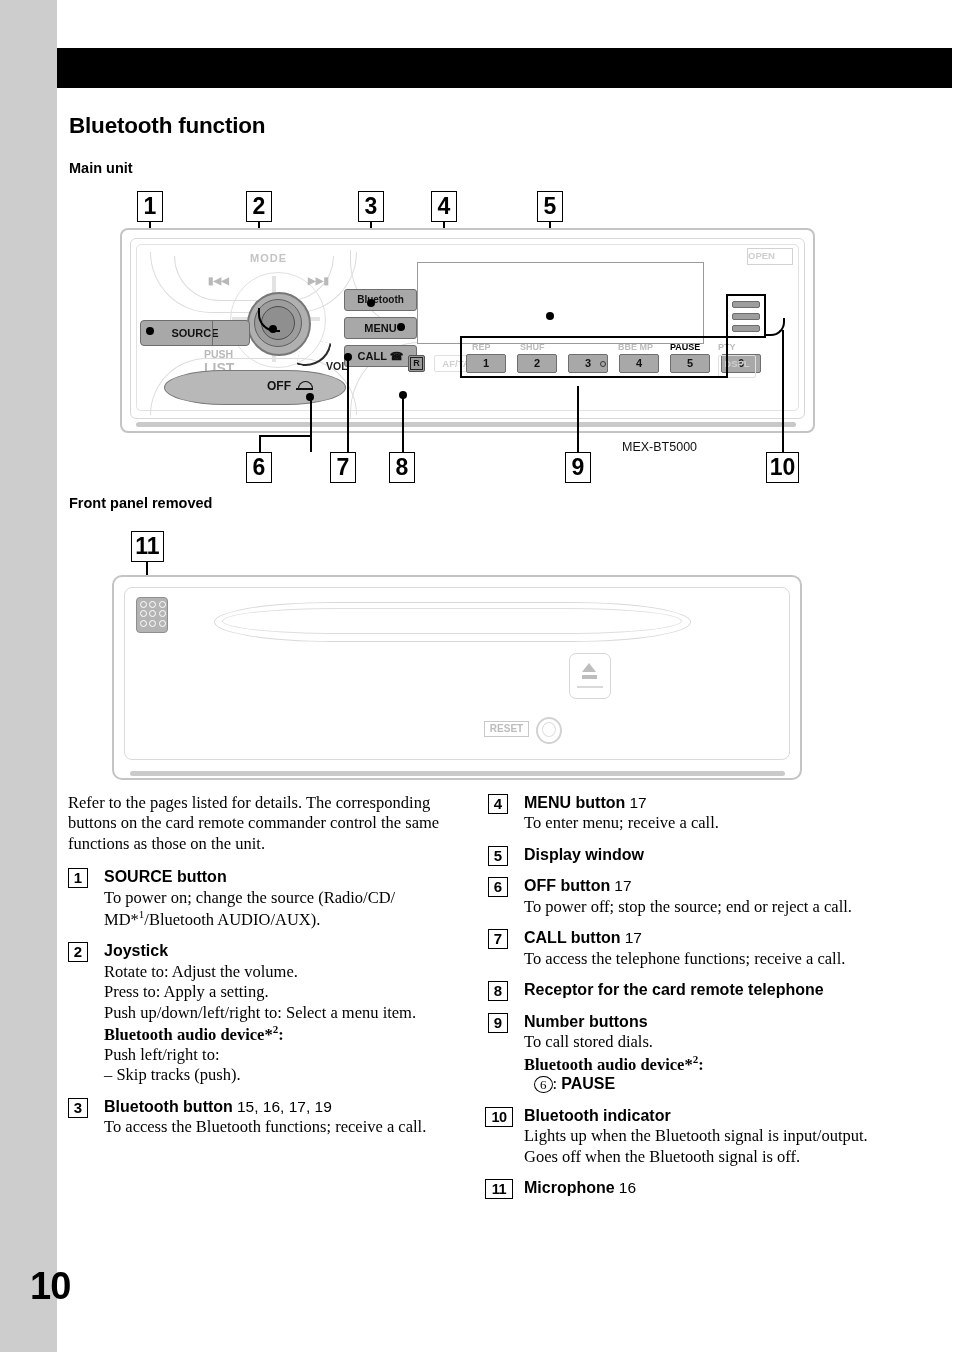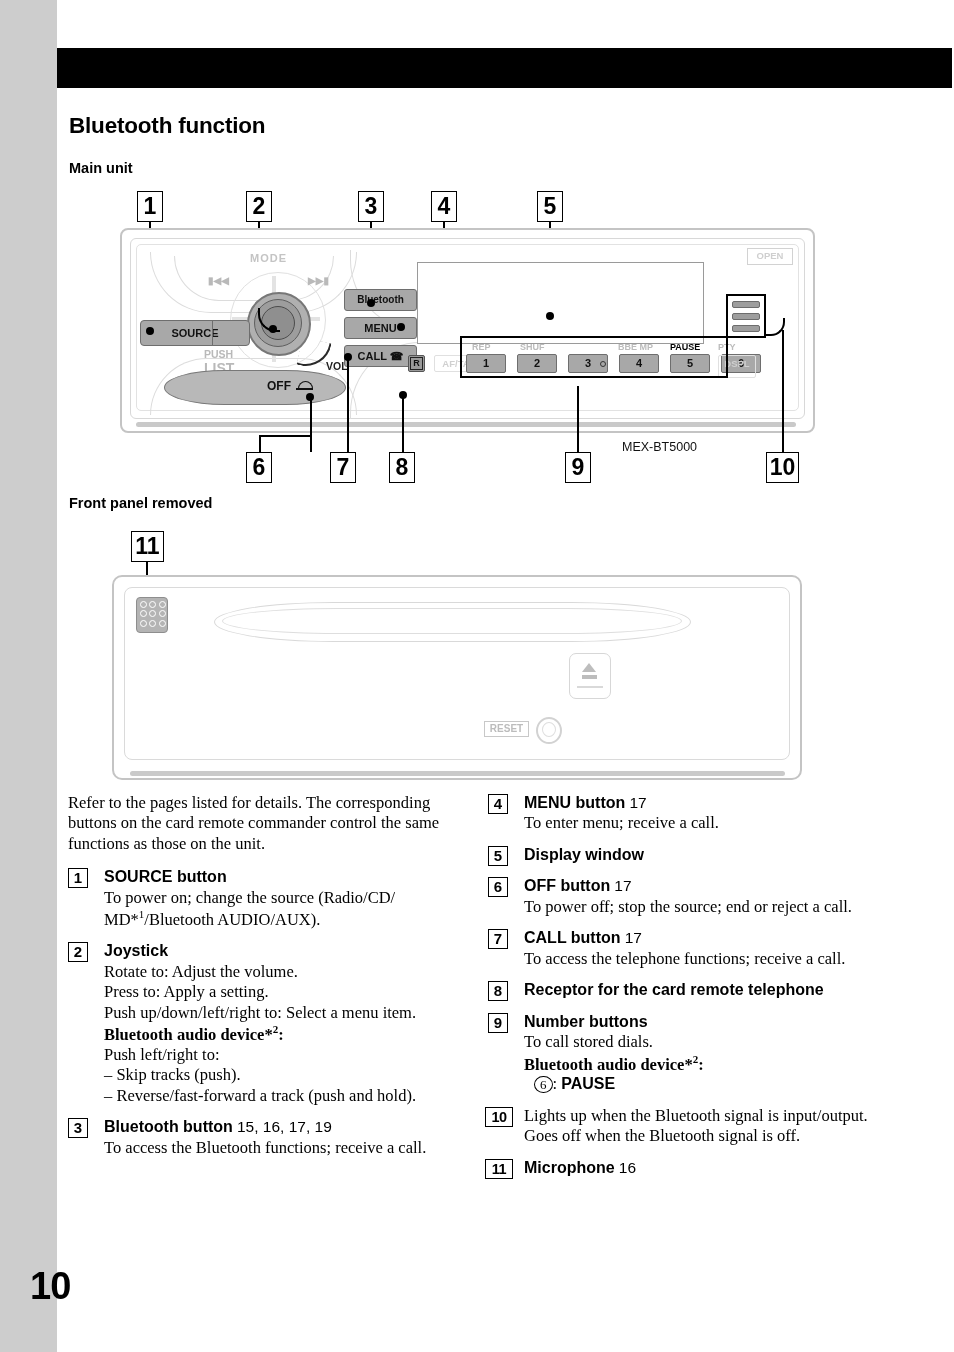--- a/index.html
+++ b/index.html
@@ -44,21 +44,21 @@
 
   .jring{position:absolute;border-radius:50%;}
   .modetxt{position:absolute;font-family:"Liberation Sans",sans-serif;color:#c4c4c4;font-weight:bold;}
 
   .lbl{position:absolute;font-family:"Liberation Sans",sans-serif;color:#b9b9b9;font-weight:bold;}
   .lbl.dark{color:#8d8d8d;}
 
   .dispwin{position:absolute;left:295px;top:32px;width:285px;height:80px;
            border:1.8px solid #9a9a9a;background:#fff;}
   .openbox{position:absolute;left:625px;top:18px;width:44px;height:15px;border:1.2px solid #d2d2d2;
-           font-family:"Liberation Sans",sans-serif;font-size:9.5px;color:#cfcfcf;text-align:center;
+           font-family:"Liberation Sans",sans-serif;font-size:9.5px;color:#cfcfcf;text-align:left;
            line-height:13px;font-weight:bold;}
   .pbtn{position:absolute;width:40px;height:19px;background:#a8a8a8;border:1.3px solid #6e6e6e;
         border-radius:2px;font-family:"Liberation Sans",sans-serif;font-weight:bold;font-size:11px;
         color:#111;text-align:center;line-height:17px;box-sizing:border-box;}
   .plbl{position:absolute;font-family:"Liberation Sans",sans-serif;font-weight:bold;font-size:9px;color:#bcbcbc;}
   .plbl.pause{color:#000;}
   .ghostbtn{position:absolute;border:1.2px solid #e0e0e0;border-radius:2px;
         font-family:"Liberation Sans",sans-serif;font-weight:bold;font-size:9.5px;color:#d0d0d0;
         text-align:center;box-sizing:border-box;}
   .rbtn{position:absolute;left:286px;top:125px;width:17px;height:17px;background:#9a9a9a;
@@ -296,21 +296,20 @@
 
   <div class="entry">
     <span class="nb">2</span>
     <div><span class="etitle">Joystick</span></div>
     <div class="ebody">Rotate to: Adjust the volume.</div>
     <div class="ebody">Press to: Apply a setting.</div>
     <div class="ebody">Push up/down/left/right to: Select a menu item.</div>
     <div class="ebody ebold">Bluetooth audio device*<span class="sup">2</span>:</div>
     <div class="ebody">Push left/right to:</div>
     <span class="ebody dash">– Skip tracks (push).</span>
-    <span class="ebody dash">– Reverse/fast-forward a track (push and hold).</span>
   </div>
 
   <div class="entry">
     <span class="nb">3</span>
     <div>
       <span class="etitle">Bluetooth button</span>
       <span class="epage">15, 16, 17, 19</span>
     </div>
     <div class="ebody">To access the Bluetooth functions; receive a call.</div>
   </div>
@@ -359,20 +358,21 @@
     <div><span class="etitle">Number buttons</span></div>
     <div class="ebody">To call stored dials.</div>
     <div class="ebody ebold">Bluetooth audio device*<span class="sup">2</span>:</div>
     <div style="padding-left:10px;">
       <span class="circ6">6</span><span class="ebody">: </span><span class="etitle">PAUSE</span>
     </div>
   </div>
 
   <div class="entry">
     <span class="nb w">10</span>
+    <div><span class="etitle">Bluetooth indicator</span></div>
     <div class="ebody">Lights up when the Bluetooth signal is input/output. Goes off when the Bluetooth signal is off.</div>
   </div>
 
   <div class="entry">
     <span class="nb w">11</span>
     <div>
       <span class="etitle">Microphone</span>
       <span class="epage">16</span>
     </div>
   </div>

